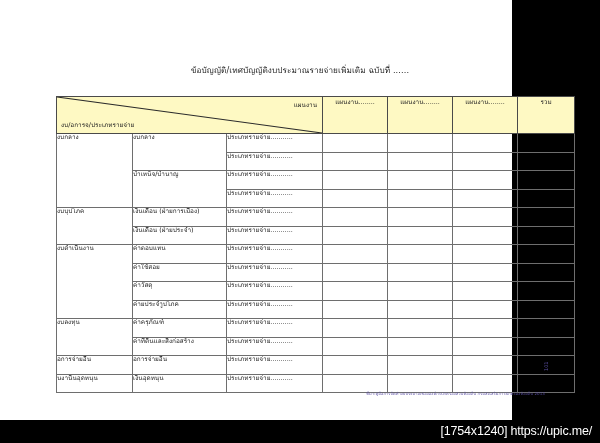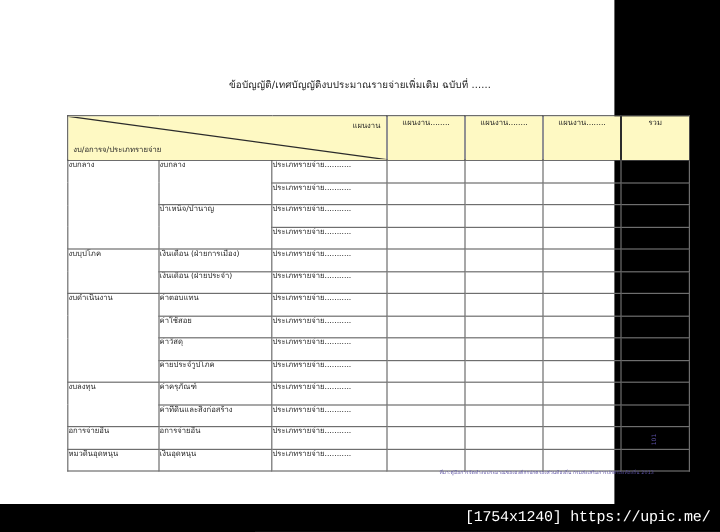--- a/index.html
+++ b/index.html
@@ -137,21 +137,21 @@
     width: 600px;
     height: 23px;
     background: #000;
   }
   #watermark {
     position: absolute;
     right: 8px;
     top: 424px;
     font-size: 12.5px;
     color: #ffffff;
-    font-family: Liberation Mono, monospace;
+    font-family: Liberation Sans, sans-serif;
     white-space: nowrap;
     letter-spacing: -0.2px;
   }
 </style>
 </head>
 <body>
 
 <div id="page">
 
   <div id="doc-title">ข้อบัญญัติ/เทศบัญญัติงบประมาณรายจ่ายเพิ่มเติม ฉบับที่ ......</div>
@@ -284,21 +284,21 @@
           <tr>
             <td class="lbl" rowspan="1">อการจ่ายอื่น</td>
             <td class="lbl" rowspan="1">อการจ่ายอื่น</td>
             <td class="lbl">ประเภทรายจ่าย...........</td>
             <td class="blank"></td>
             <td class="blank"></td>
             <td class="blank"></td>
             <td class="blank"></td>
           </tr>
           <tr>
-            <td class="lbl" rowspan="1">หมวดินอุดหนุน</td>
+            <td class="lbl" rowspan="1">นงานินอุดหนุน</td>
             <td class="lbl" rowspan="1">เงินอุดหนุน</td>
             <td class="lbl">ประเภทรายจ่าย...........</td>
             <td class="blank"></td>
             <td class="blank"></td>
             <td class="blank"></td>
             <td class="blank"></td>
           </tr>
         </tbody>
     </table>
   </div>

